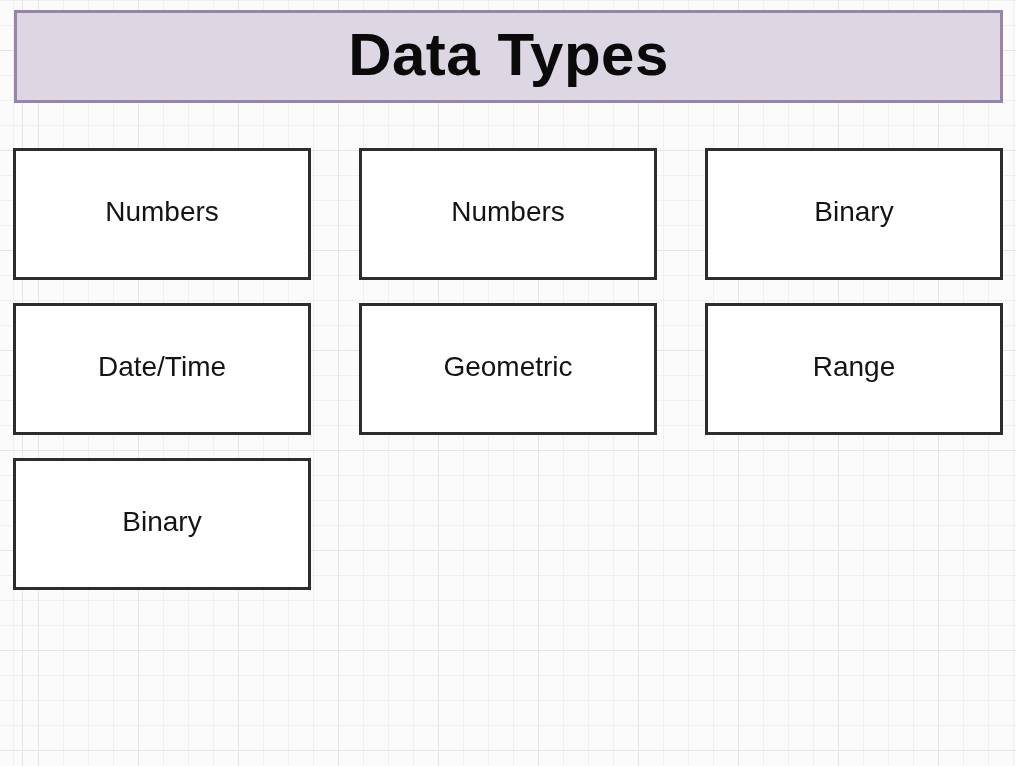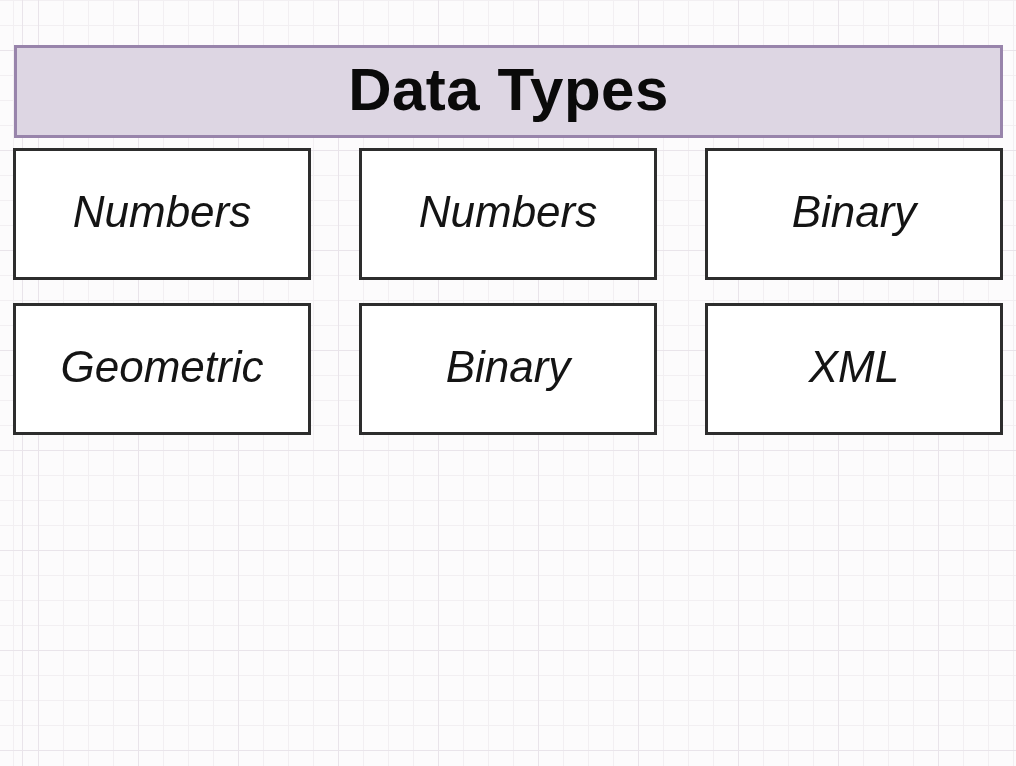--- a/index.html
+++ b/index.html
@@ -29,21 +29,20 @@
     left: 14px;
     top: 10px;
     width: 989px;
     height: 93px;
     box-sizing: border-box;
     background: var(--header-fill, #ddd6e3);
     border: 3px solid var(--header-border, #9884ab);
     display: flex;
     align-items: center;
     justify-content: center;
-    margin-top: 35px;
   }
   .title {
     font-size: 60px;
     font-weight: bold;
     letter-spacing: 0.5px;
     color: var(--title-text, #0a0a0a);
     line-height: 1;
     padding-bottom: 4px;
   }
   .grid {
@@ -58,47 +57,49 @@
   }
   .box {
     box-sizing: border-box;
     background: var(--box-fill, #ffffff);
     border: 3px solid var(--box-border, #2d2d2d);
     display: flex;
     align-items: center;
     justify-content: center;
   }
   .box-label {
-    font-size: 44px;
+    font-size: 28px;
     color: var(--box-text, #141414);
     line-height: 1;
     padding-bottom: 4px;
-    font-style: italic;
   }
 </style>
 </head>
 <body>
 
 <div class="canvas">
   <div class="header">
     <span class="title">Data Types</span>
   </div>
   <div class="grid" id="grid">
       <div class="box">
         <span class="box-label">Numbers</span>
       </div>
       <div class="box">
         <span class="box-label">Numbers</span>
       </div>
       <div class="box">
         <span class="box-label">Binary</span>
       </div>
       <div class="box">
+        <span class="box-label">Date/Time</span>
+      </div>
+      <div class="box">
         <span class="box-label">Geometric</span>
       </div>
       <div class="box">
-        <span class="box-label">Binary</span>
+        <span class="box-label">Range</span>
       </div>
       <div class="box">
-        <span class="box-label">XML</span>
+        <span class="box-label">Binary</span>
       </div>
     </div>
 </div>
 
 </body></html>

